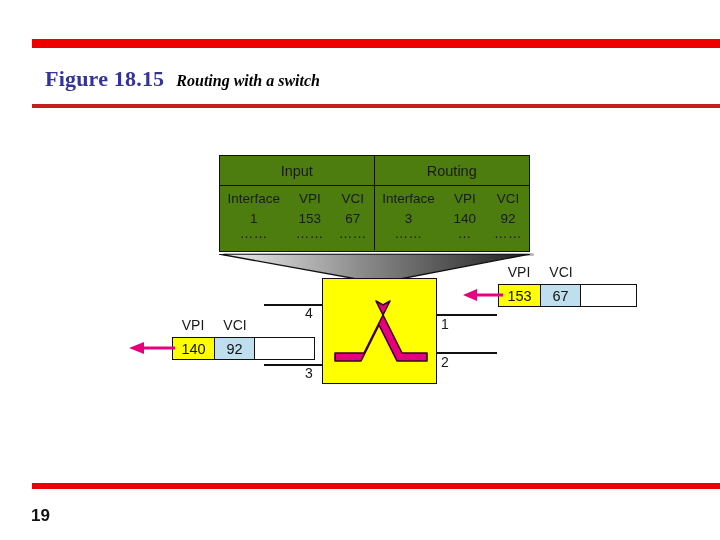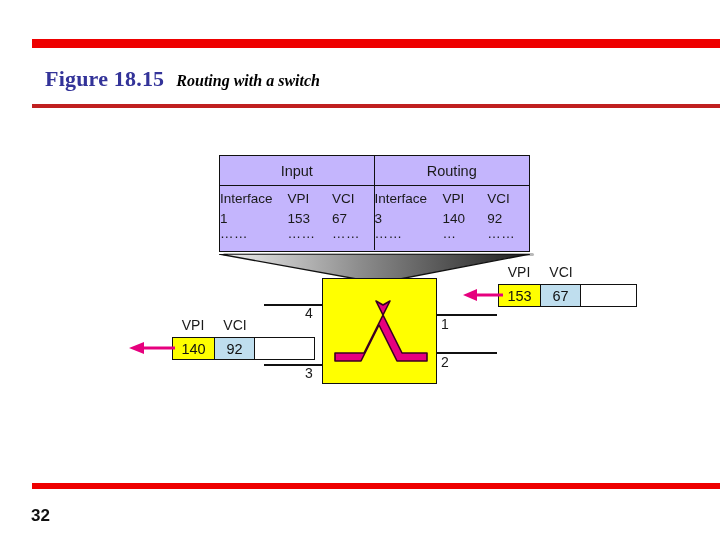--- a/index.html
+++ b/index.html
@@ -84,21 +84,21 @@
   }
 
   
   .rt {
     position: absolute;
     left: 202px;
     top: 155px;
     width: 311px;
     height: 97px;
     border: 1.6px solid #111111;
-    background: #c4b5fd;
+    background: #4d7c0f;
     box-sizing: border-box;
   }
   .rt-shadow {
     position: absolute;
     left: 206px;
     top: 253px;
     width: 311px;
     height: 3px;
     background: #b9b9b9;
     border-radius: 2px;
@@ -129,21 +129,21 @@
     flex: 1 1 50%;
     display: flex;
     box-sizing: border-box;
   }
   .rt-half.sep {
     border-right: 1.6px solid #111111;
   }
   .rt-col {
     display: flex;
     flex-direction: column;
-    align-items: flex-start;
+    align-items: center;
     justify-content: flex-start;
     padding-top: 3px;
     box-sizing: border-box;
   }
   .rt-col.c-if { flex: 0 0 44%; }
   .rt-col.c-vpi { flex: 0 0 29%; }
   .rt-col.c-vci { flex: 0 0 27%; }
   .rt-col .ch {
     font-size: 13.5px;
     color: #1a1a1a;
@@ -345,15 +345,15 @@
     <span class="pcell vpi">140</span>
     <span class="pcell vci">92</span>
     <span class="pcell rest"></span>
   </div>
   <svg class="arrow" style="left:112px; top:339px; width:46px;" viewBox="0 0 46 18">
     <line x1="46" y1="9" x2="14" y2="9" stroke="#e6007e" stroke-width="3"></line>
     <polygon points="0,9 15,3 15,15" fill="#e6007e"></polygon>
   </svg>
 
   <div class="rule-bottom"></div>
-  <div class="page-num">32</div>
+  <div class="page-num">19</div>
 
 </div>
 
 </body></html>

